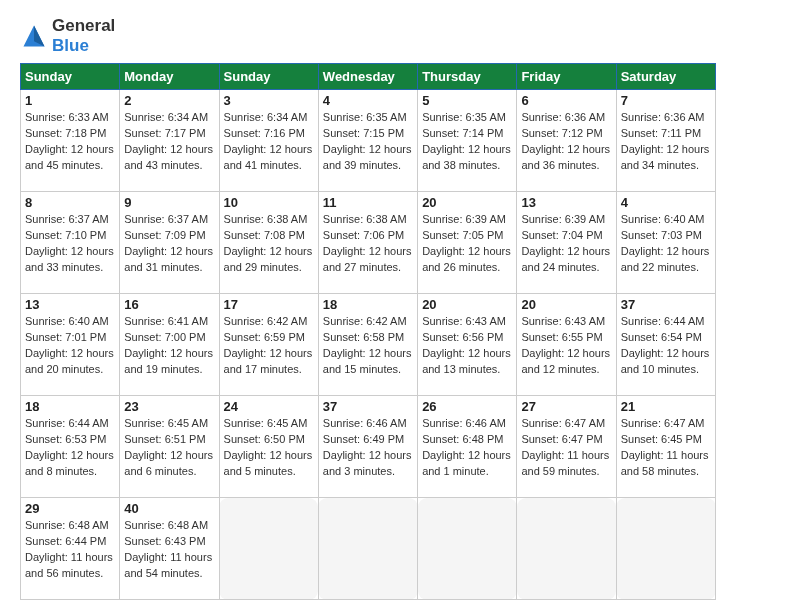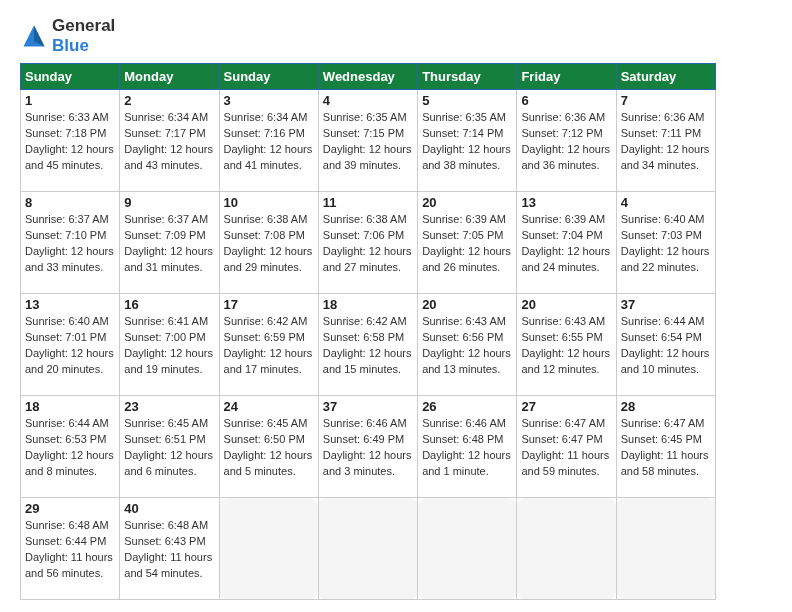--- a/index.html
+++ b/index.html
@@ -239,21 +239,21 @@
           </td>
           <td>
             <span class="day-number">26</span>
             <div class="day-info">Sunrise: 6:46 AM<br>Sunset: 6:48 PM<br>Daylight: 12 hours and 1 minute.</div>
           </td>
           <td>
             <span class="day-number">27</span>
             <div class="day-info">Sunrise: 6:47 AM<br>Sunset: 6:47 PM<br>Daylight: 11 hours and 59 minutes.</div>
           </td>
           <td>
-            <span class="day-number">28</span>
+            <span class="day-number">21</span>
             <div class="day-info">Sunrise: 6:47 AM<br>Sunset: 6:45 PM<br>Daylight: 11 hours and 58 minutes.</div>
           </td>
         </tr>
         <tr class="last-row">
           <td>
             <span class="day-number">29</span>
             <div class="day-info">Sunrise: 6:48 AM<br>Sunset: 6:44 PM<br>Daylight: 11 hours and 56 minutes.</div>
           </td>
           <td>
             <span class="day-number">40</span>

